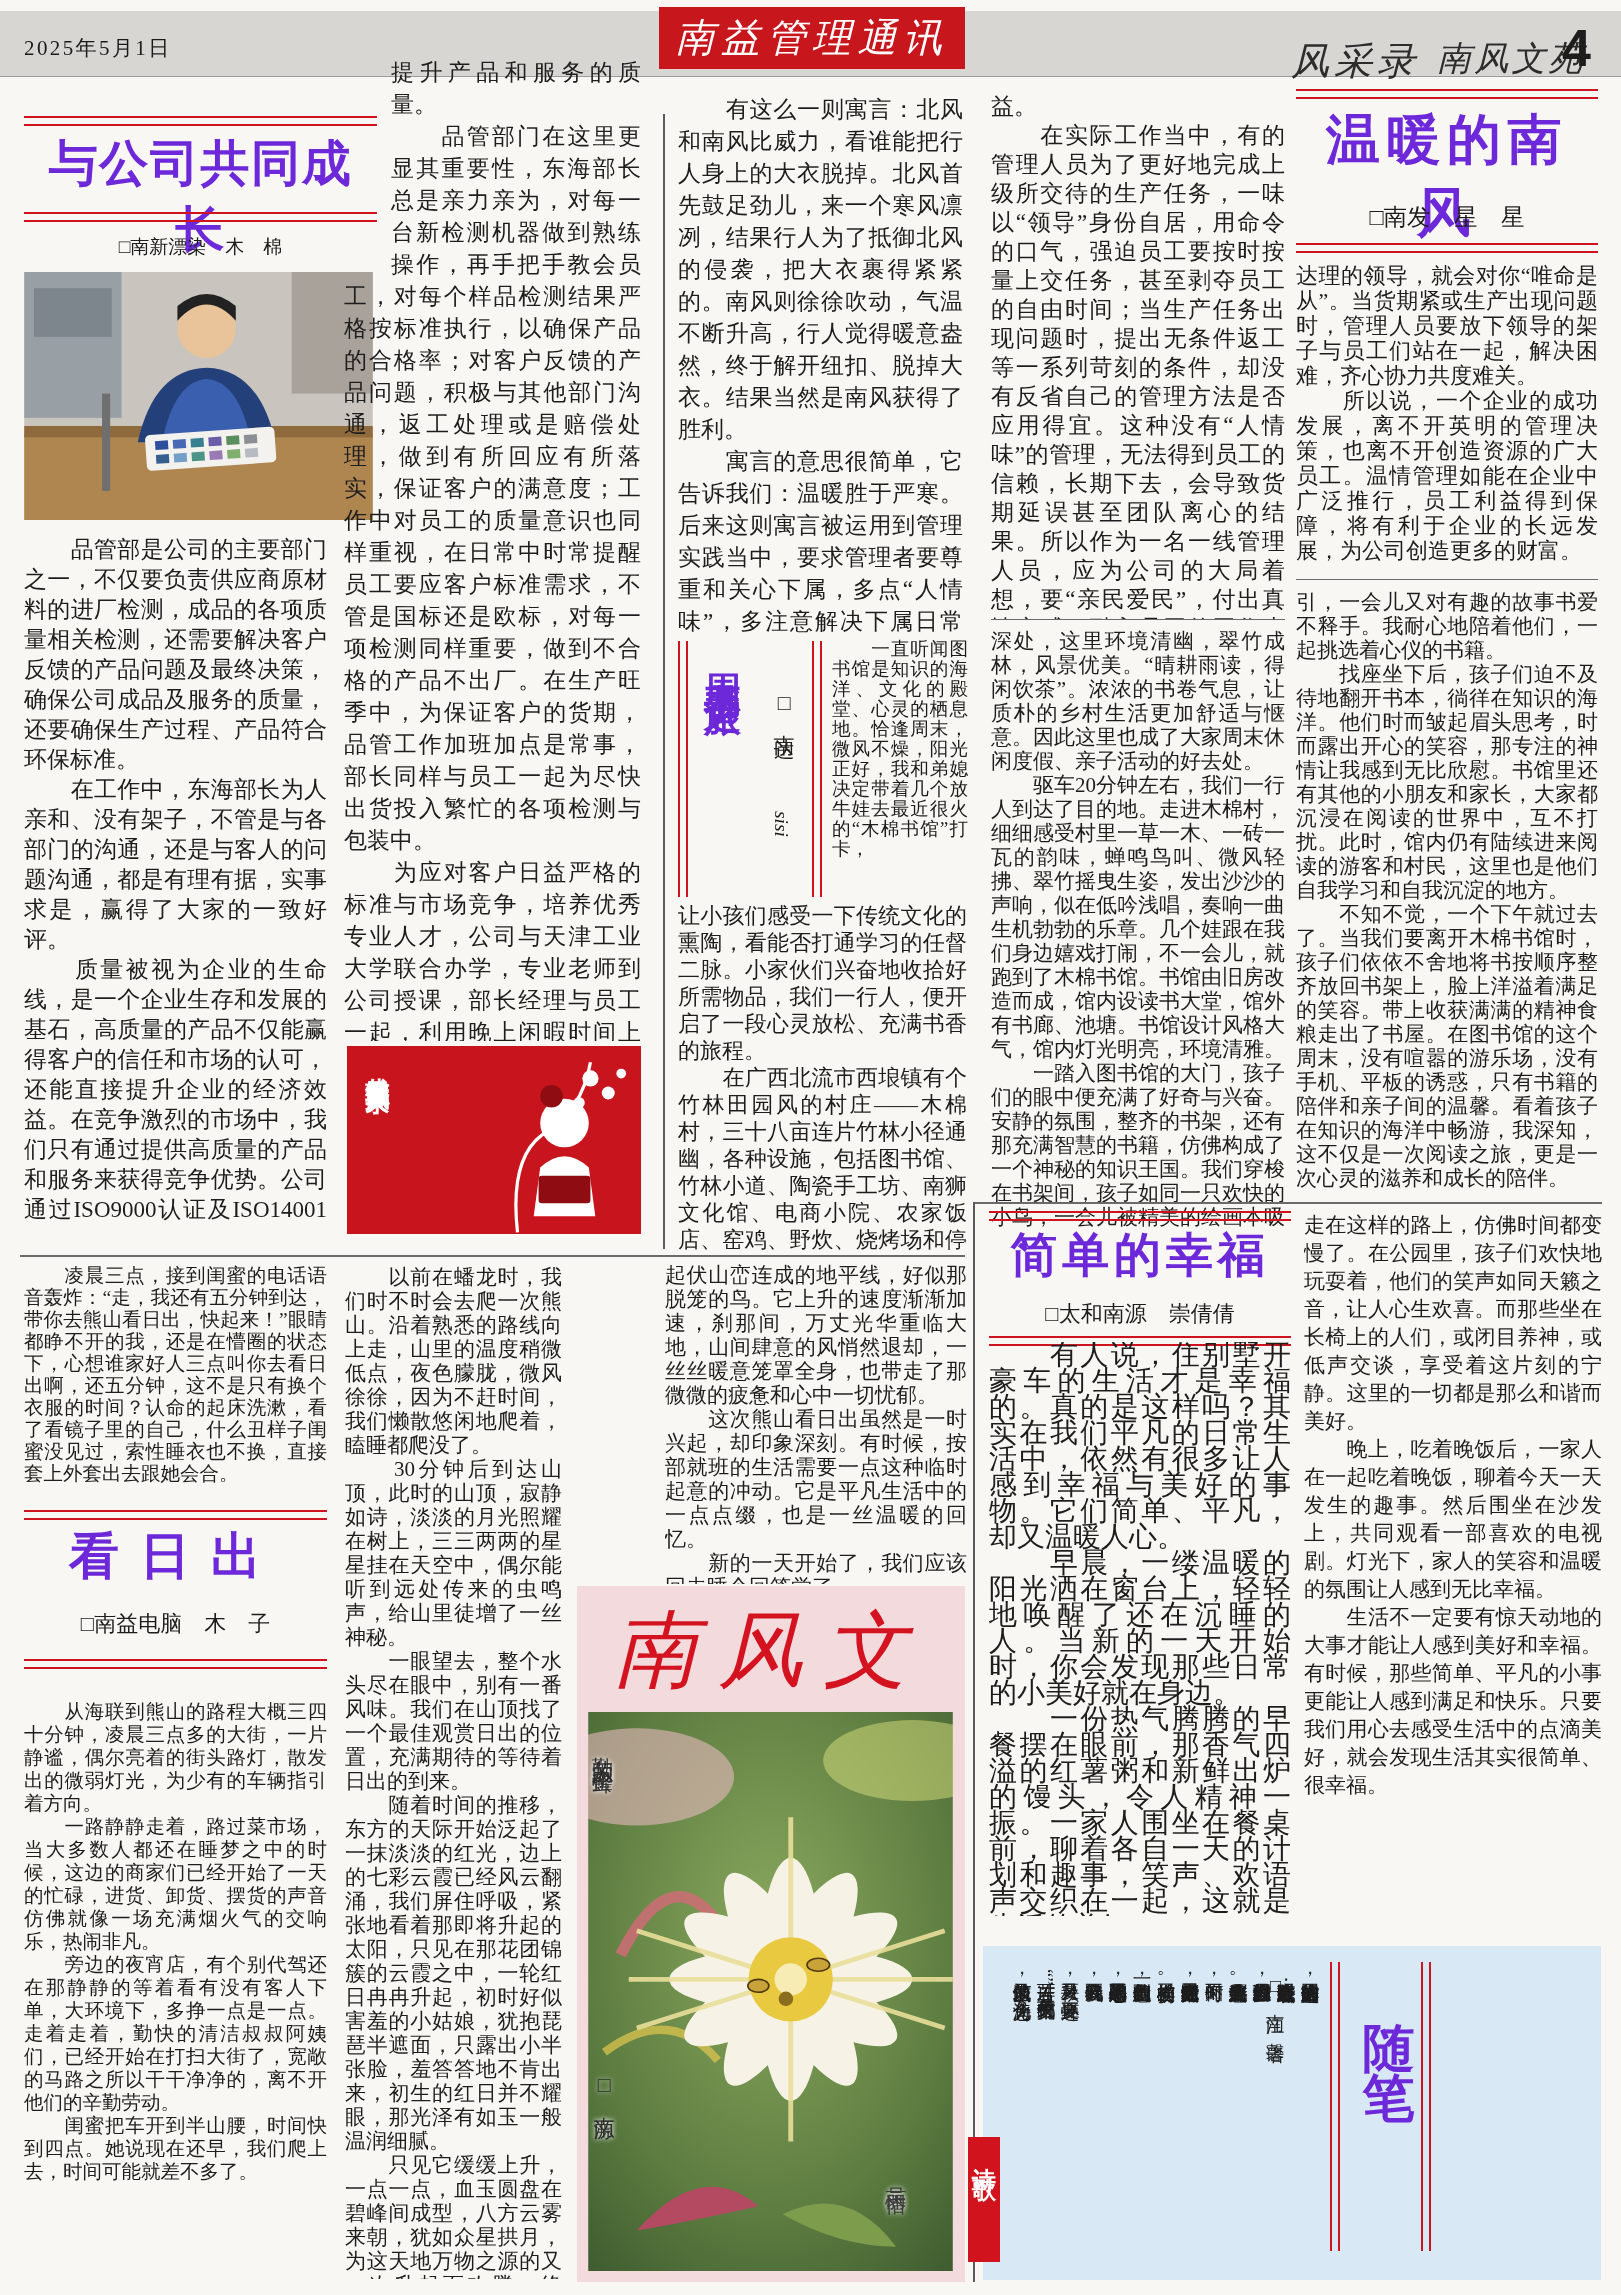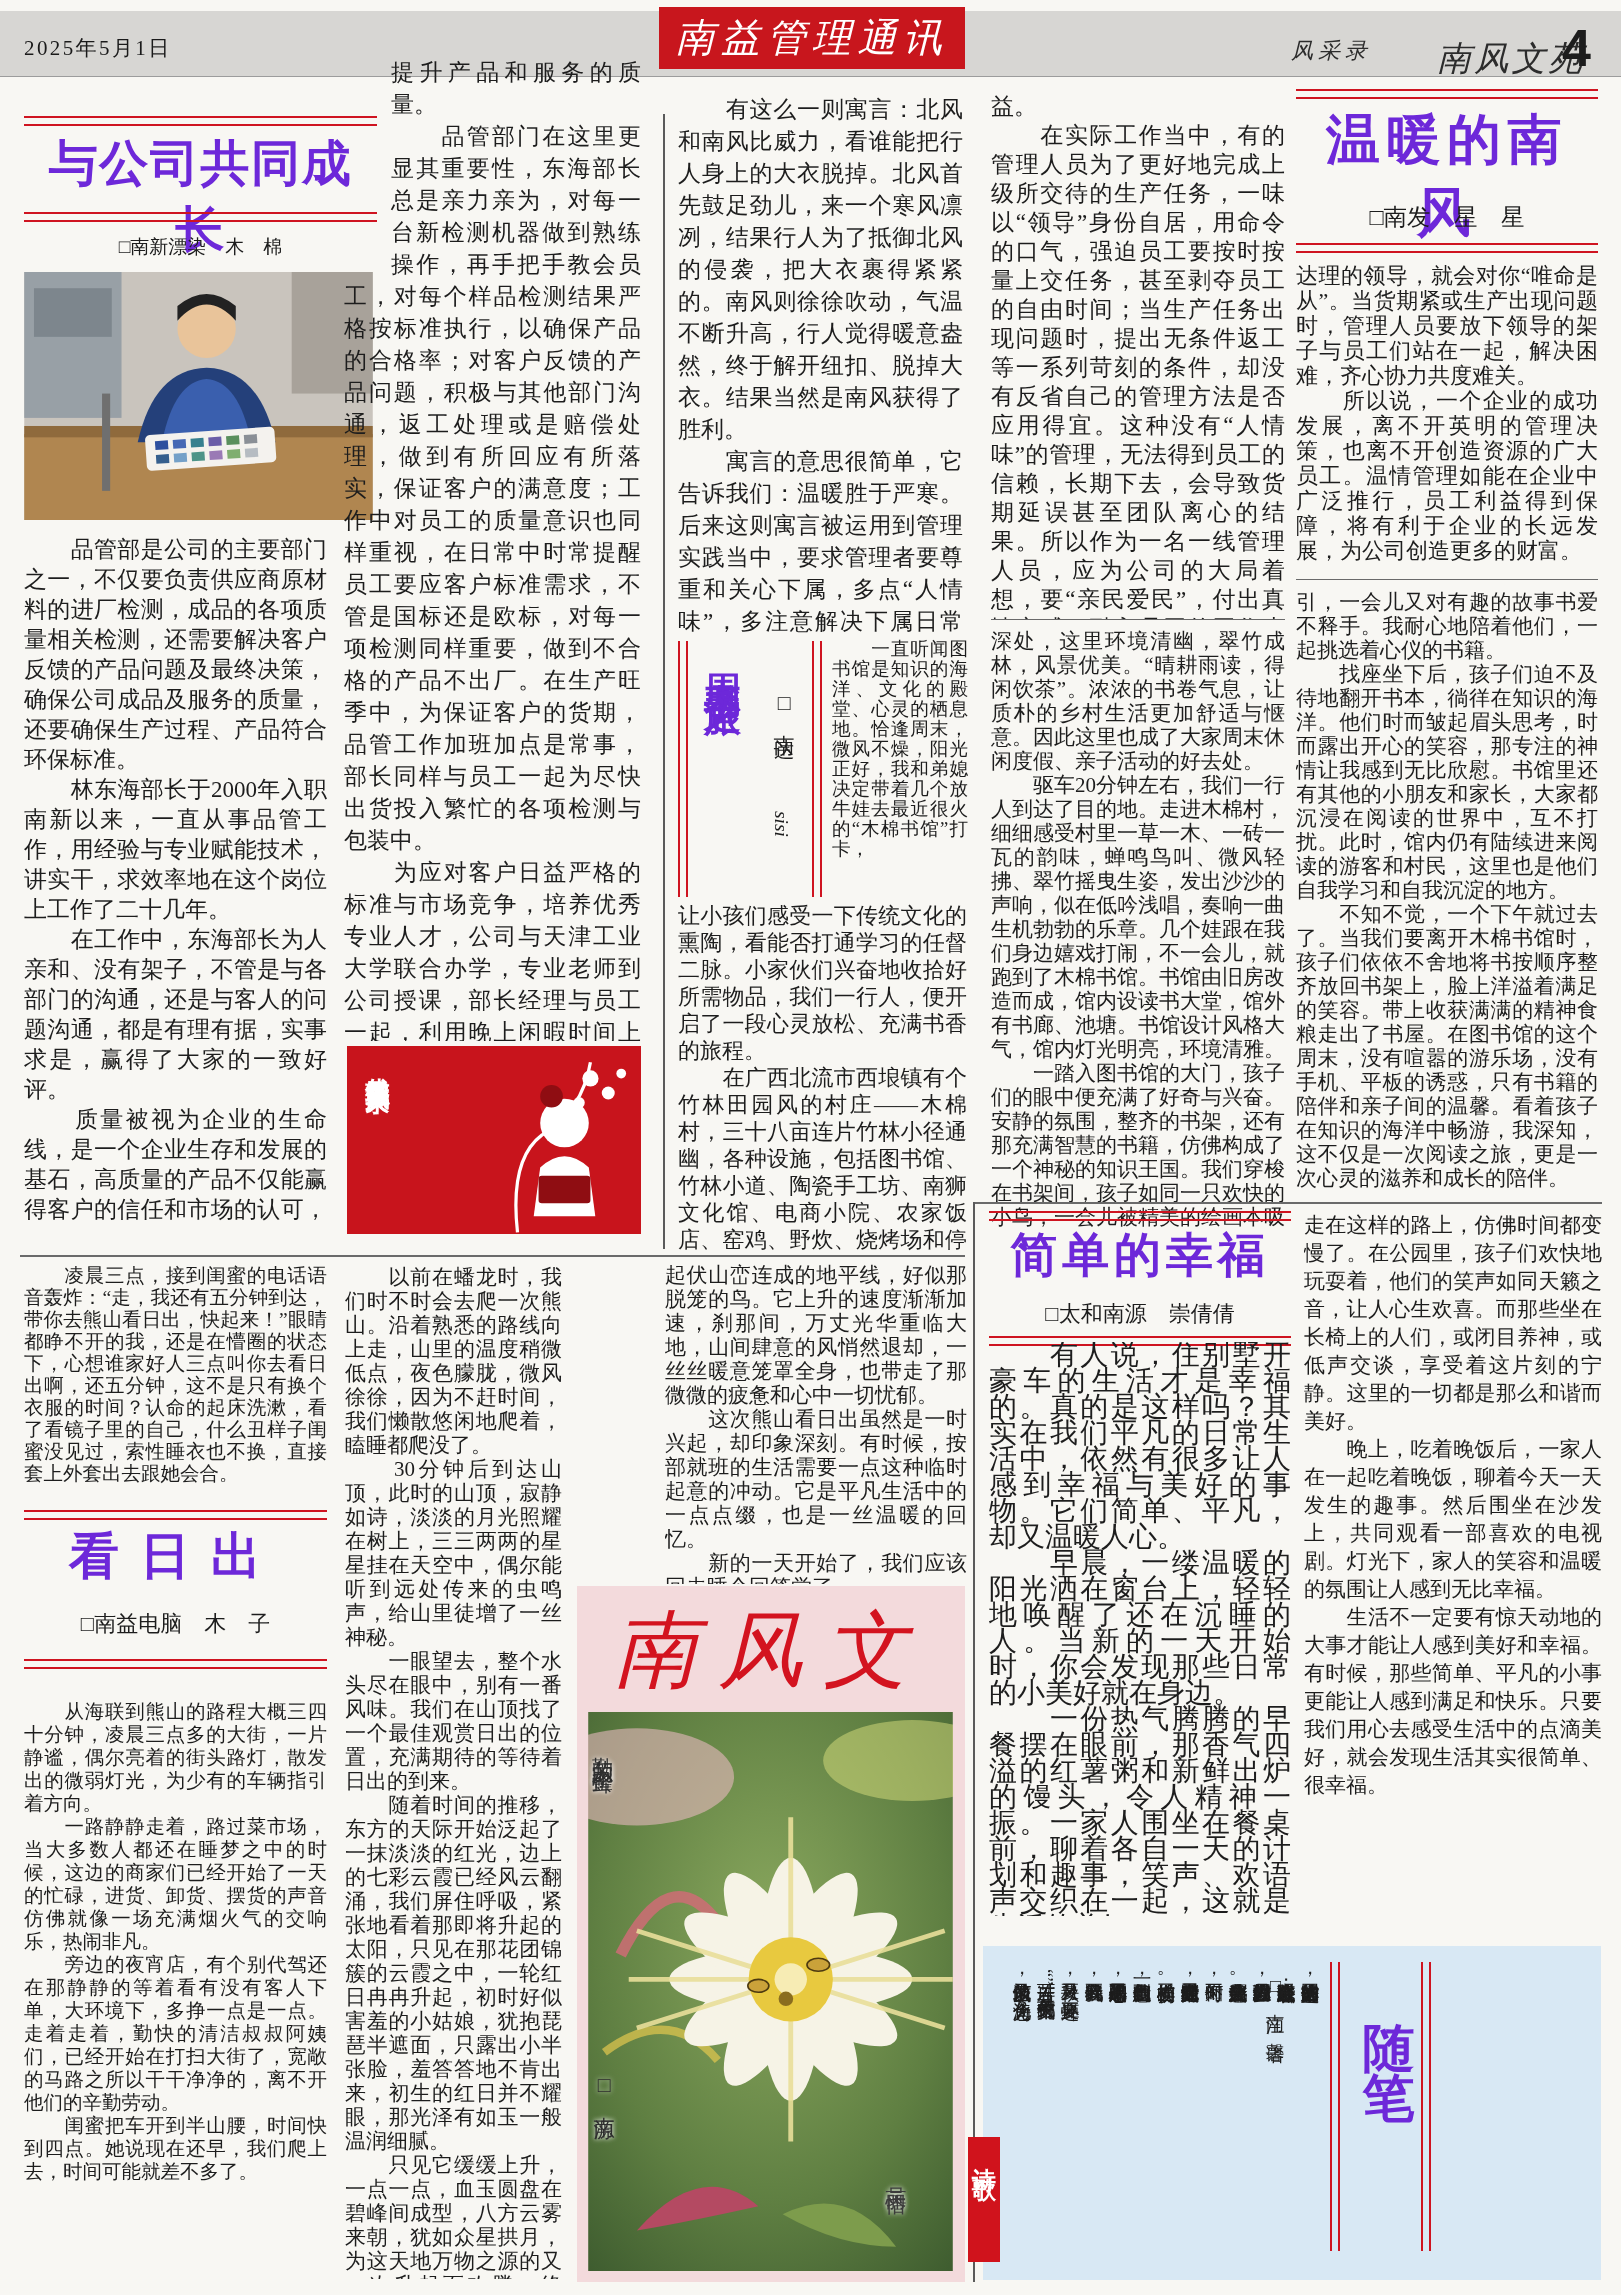--- a/index.html
+++ b/index.html
@@ -23,21 +23,21 @@
 </style>
 </head>
 <body>
 
 <div class="page">
 
   <div class="abs" style="left:0;top:11.4px;width:1622px;height:65px;background:#d7d6d3;border-bottom:0.8px solid #9c9c9c;"></div>
   <div class="abs" style="left:24px;top:34px;font-size:21px;letter-spacing:2.4px;color:#1a1a1a;">2025年5月1日</div>
   <div class="abs center calli" style="left:659px;top:6.5px;width:306px;height:62px;background:#c8161d;color:#fff;font-size:39px;line-height:62px;letter-spacing:6.5px;">
        <span>南益管理通讯</span></div>
-  <div class="abs calli" style="left:1291px;top:36px;font-size:22px;color:#2c2c2c;letter-spacing:4.9px;">风采录</div>
+  <div class="abs calli" style="left:1291px;top:36px;font-size:38px;color:#2c2c2c;letter-spacing:4.9px;">风采录</div>
   <div class="abs calli" style="left:1437px;top:36px;font-size:34px;color:#2c2c2c;letter-spacing:3.2px;">南风文苑</div>
   <div class="abs" style="left:1562px;top:18px;font-size:52px;font-weight:bold;font-family:'Liberation Sans','DejaVu Sans',sans-serif;">4</div>
 
   <div class="abs redrule" style="left:24px;top:116px;width:353px;"></div>
   <div class="abs hd center" style="left:24px;top:131px;width:353px;font-size:49px;letter-spacing:1.6px;">与公司共同成长</div>
   <div class="abs redrule" style="left:24px;top:212px;width:353px;"></div>
   <div class="abs center" style="left:24px;top:234px;width:353px;font-size:19px;">□南新漂染　木　棉</div>
 
   <div class="abs" style="left:24px;top:272px;width:349px;height:248px;overflow:hidden;">
     <svg width="349" height="248" xmlns="http://www.w3.org/2000/svg" viewBox="0 0 430 306">
@@ -65,21 +65,20 @@
           <rect x="228" y="221" width="16" height="11" fill="#9a7ab5"></rect>
         <rect x="250" y="221" width="16" height="11" fill="#7fae6f"></rect>
           <rect x="272" y="221" width="16" height="11" fill="#b6bcc2"></rect>
       </g>
       <rect x="96" y="150" width="10" height="120" fill="#6f6f6f"></rect>
     </svg>
   </div>
 
   <div class="abs tx" style="left:24px;top:535px;width:303px;height:691px;font-size:23px;line-height:30px;">
       <p>　　品管部是公司的主要部门之一，不仅要负责供应商原材料的进厂检测，成品的各项质量相关检测，还需要解决客户反馈的产品问题及最终决策，确保公司成品及服务的质量，还要确保生产过程、产品符合环保标准。</p>
-      <p>　　林东海部长于2000年入职南新以来，一直从事品管工作，用经验与专业赋能技术，讲实干，求效率地在这个岗位上工作了二十几年。</p>
       <p>　　在工作中，东海部长为人亲和、没有架子，不管是与各部门的沟通，还是与客人的问题沟通，都是有理有据，实事求是，赢得了大家的一致好评。</p>
       <p>　　质量被视为企业的生命线，是一个企业生存和发展的基石，高质量的产品不仅能赢得客户的信任和市场的认可，还能直接提升企业的经济效益。在竞争激烈的市场中，我们只有通过提供高质量的产品和服务来获得竞争优势。公司通过ISO9000认证及ISO14001认证，建立起一套完整的质量管理体系与环境管理体系，</p>
     </div>
 
   <div class="abs tx" style="left:344px;top:57px;width:297px;height:984px;font-size:23px;line-height:32px;">
     <span class="sp-l"></span>
     <span><p>提升产品和服务的质量。</p><p>　　品管部门在这里更显其重要性，东海部长总是亲力亲为，对每一台新检测机器做到熟练操作，再手把手教会员工，对每个样品检测结果严格按标准执行，以确保产品的合格率；对客户反馈的产品问题，积极与其他部门沟通，返工处理或是赔偿处理，做到有所回应有所落实，保证客户的满意度；工作中对员工的质量意识也同样重视，在日常中时常提醒员工要应客户标准需求，不管是国标还是欧标，对每一项检测同样重要，做到不合格的产品不出厂。在生产旺季中，为保证客户的货期，品管工作加班加点是常事，部长同样与员工一起为尽快出货投入繁忙的各项检测与包装中。</p><p>　　为应对客户日益严格的标准与市场竞争，培养优秀专业人才，公司与天津工业大学联合办学，专业老师到公司授课，部长经理与员工一起，利用晚上闲暇时间上课，并将课上理论与工作实践相结合，使公司整体的专业知识与实际技能上升到了新的高度。</p><p>　　在南新品管的岗位上，东海部长爱岗敬业，尽职尽责，数十年如一日兢兢业业、无私奉献，如耀眼星钻，闪闪发光，照亮了不平凡的事业。东海部长用他的不懈努力，为南新的发展做出贡献，与公司共同成长。</p></span>
   </div>
 
   <div class="abs" style="left:347px;top:1046px;width:294px;height:188px;background:#c8141c;overflow:hidden;">

